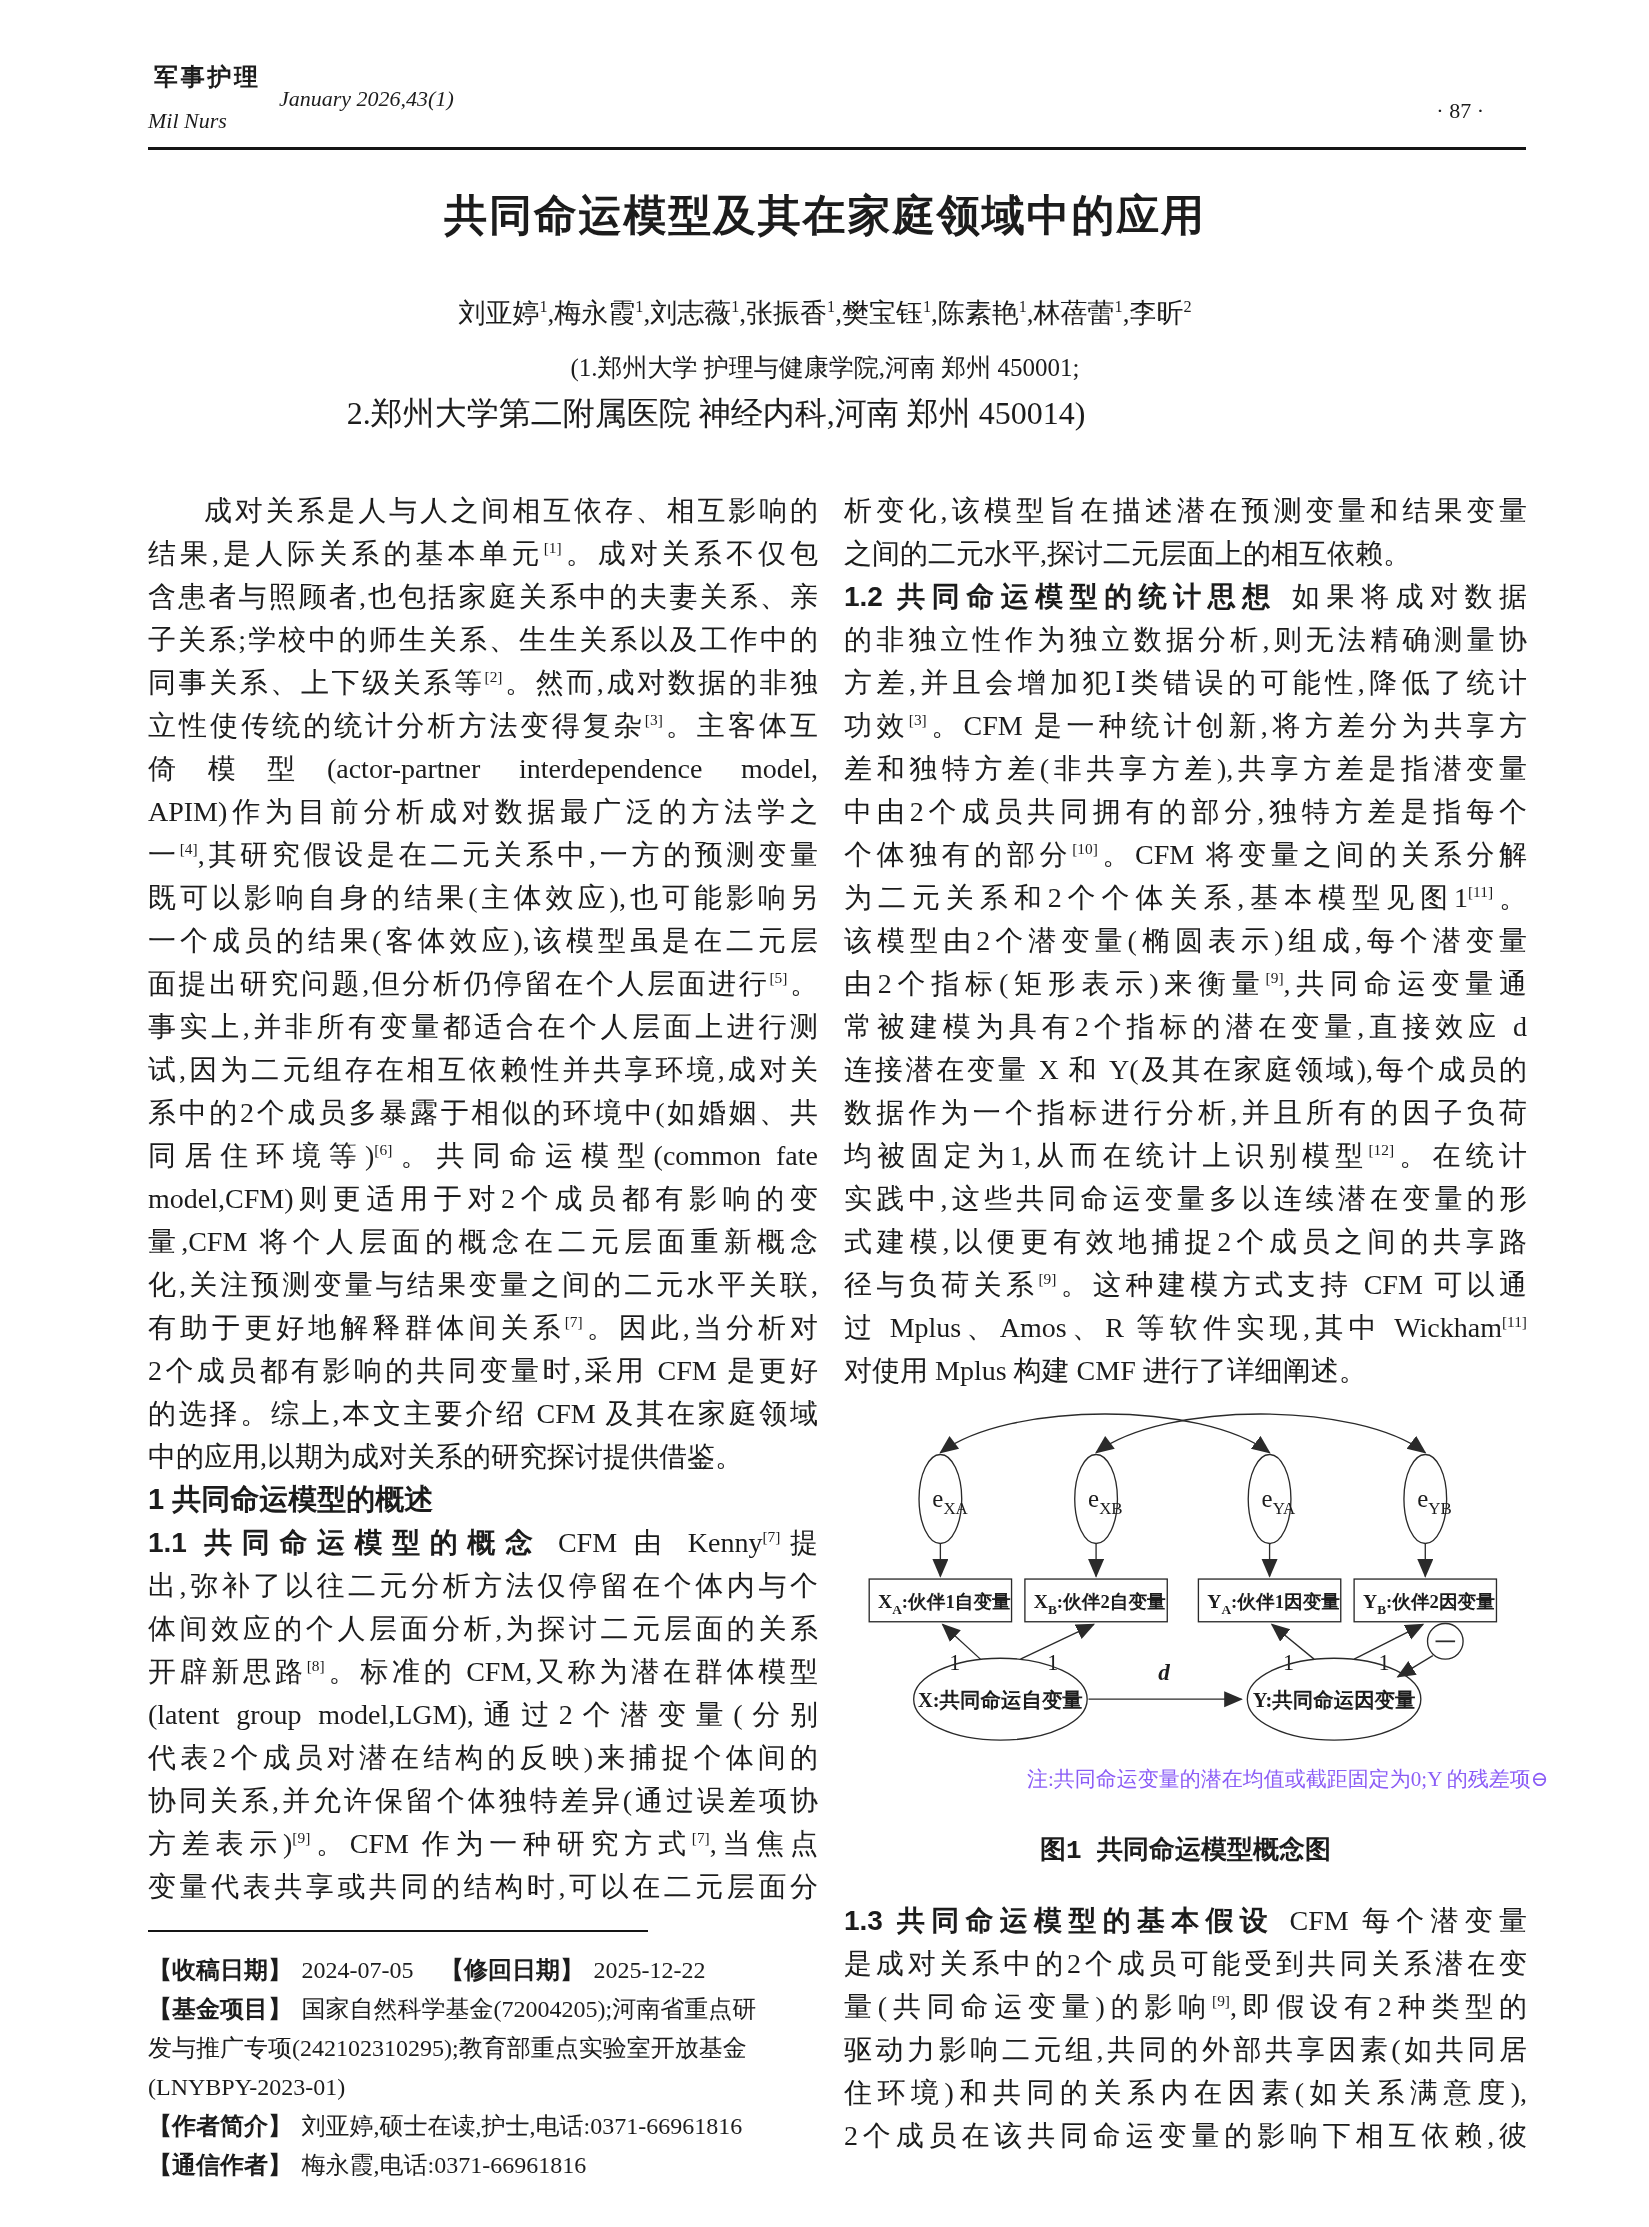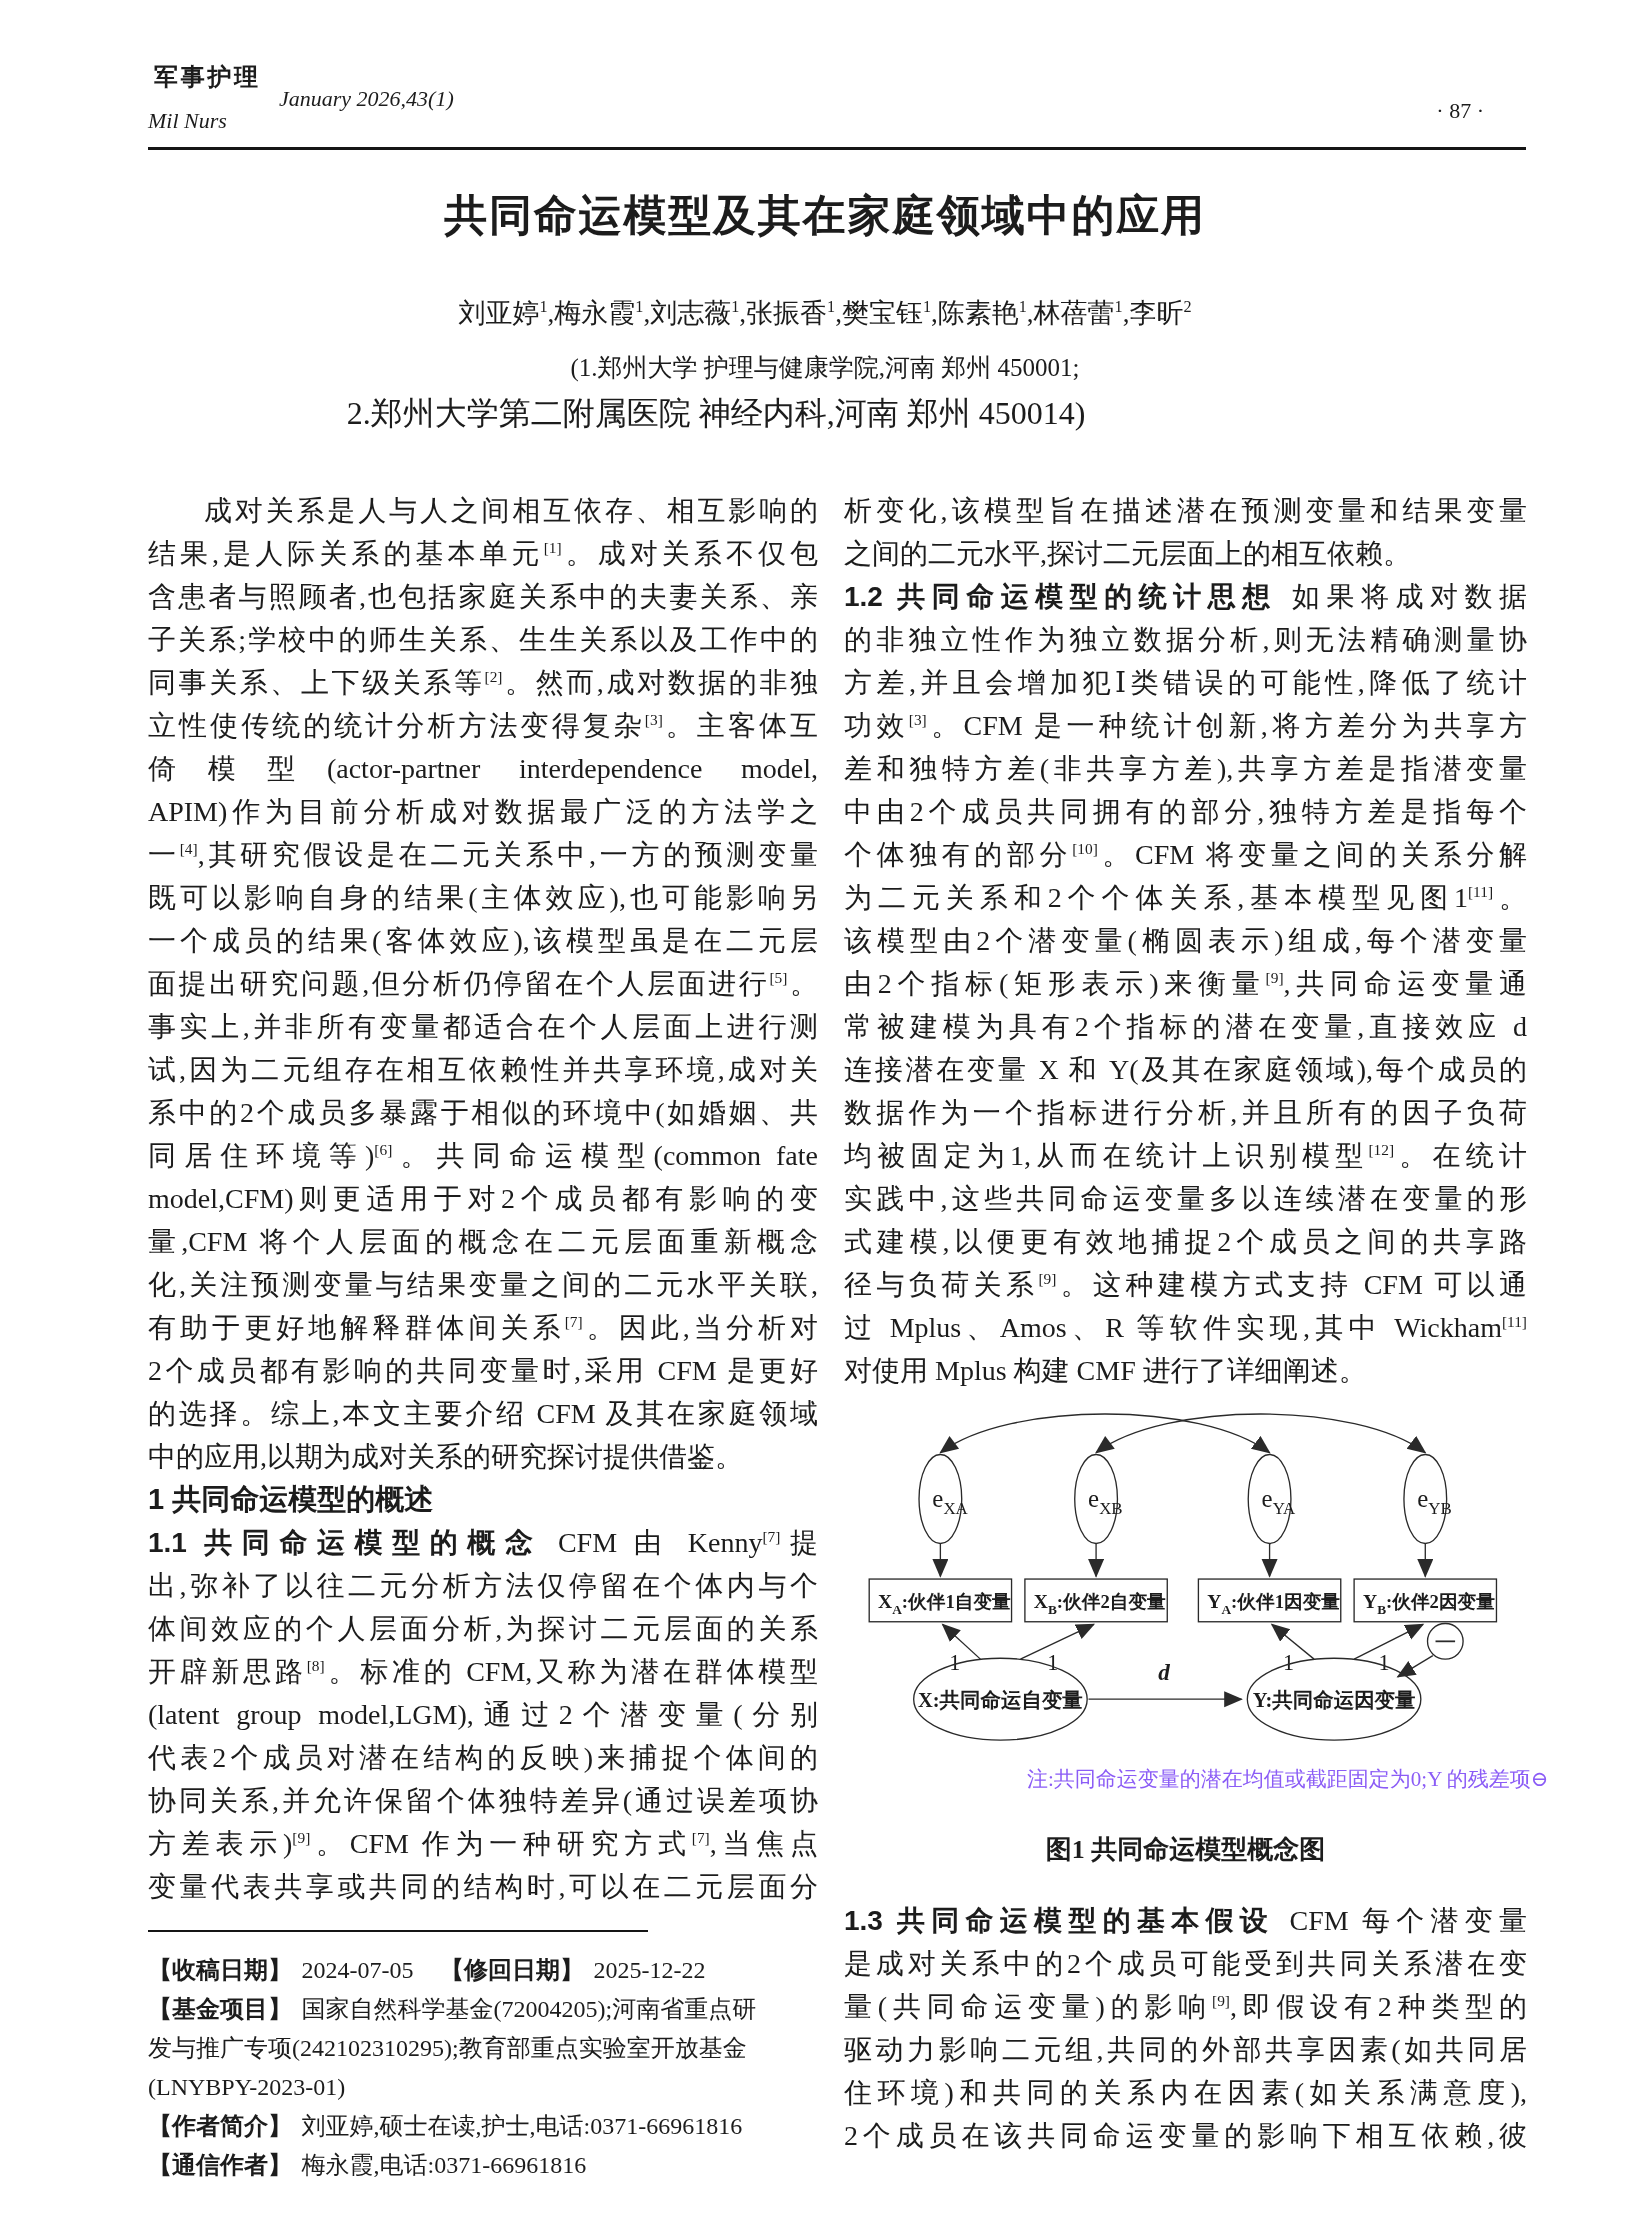--- a/index.html
+++ b/index.html
@@ -30,21 +30,21 @@
   .ln.end{text-align-last:left;}
   .ln.sec{text-align-last:left;font-family:"Liberation Sans","DejaVu Sans",sans-serif;
           font-weight:700;font-size:29px;}
   .lbl{font-family:"Liberation Sans","DejaVu Sans",sans-serif;font-weight:700;margin-right:0.55em;}
   .lbl:empty{display:none;margin:0;}
   .ln sup{font-size:0.55em;line-height:0;}
   
   .fig{left:844px;top:1410px;width:683px;height:347px;}
   .fignote{left:1027px;top:1765px;font-size:21px;color:#8b5cf6;}
   .figcap{left:844px;top:1832px;width:683px;text-align:center;font-size:26px;font-weight:700;
-          font-family:Liberation Serif, serif;}
+          font-family:Liberation Mono, monospace;}
   
   .fnrule{left:148px;top:1930px;width:500px;height:2.2px;background:#151515;}
   .fn{position:absolute;left:148px;top:1945px;width:670px;}
   .fnl{height:39px;line-height:50px;font-size:24px;overflow:hidden;white-space:nowrap;}
   .fnb{font-family:"Liberation Sans","DejaVu Sans",sans-serif;font-weight:700;margin-right:0.4em;}
   .fnb:empty{display:none;margin:0;}
   .fnb.b2{margin-left:1.1em;}
   svg text{font-family:"Liberation Serif","DejaVu Serif",serif;fill:#1c1c1c;}
 </style>
 </head>

